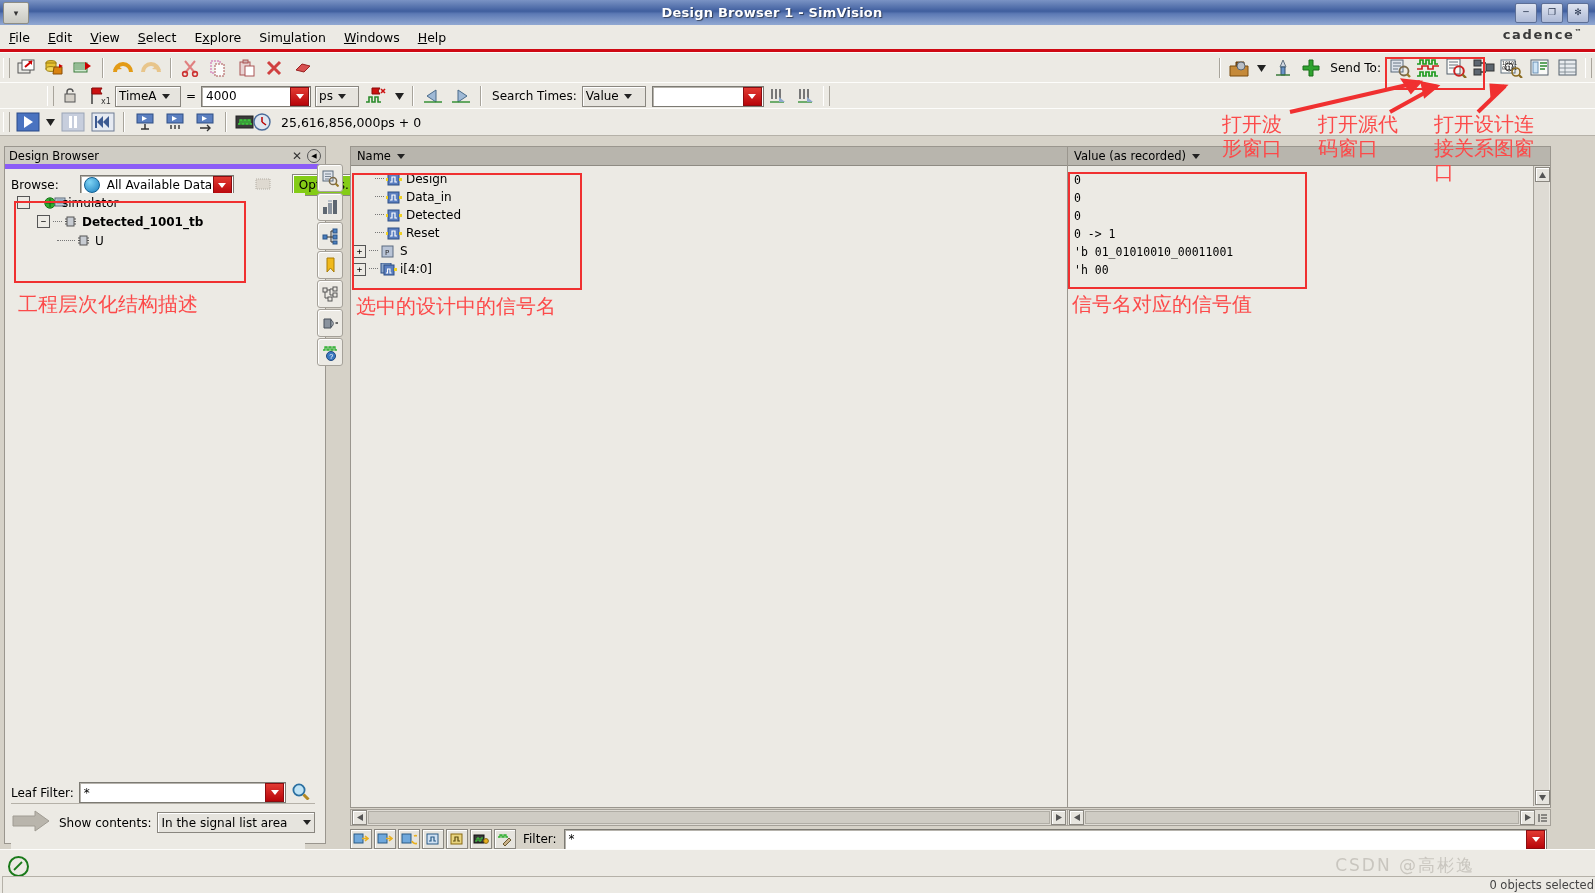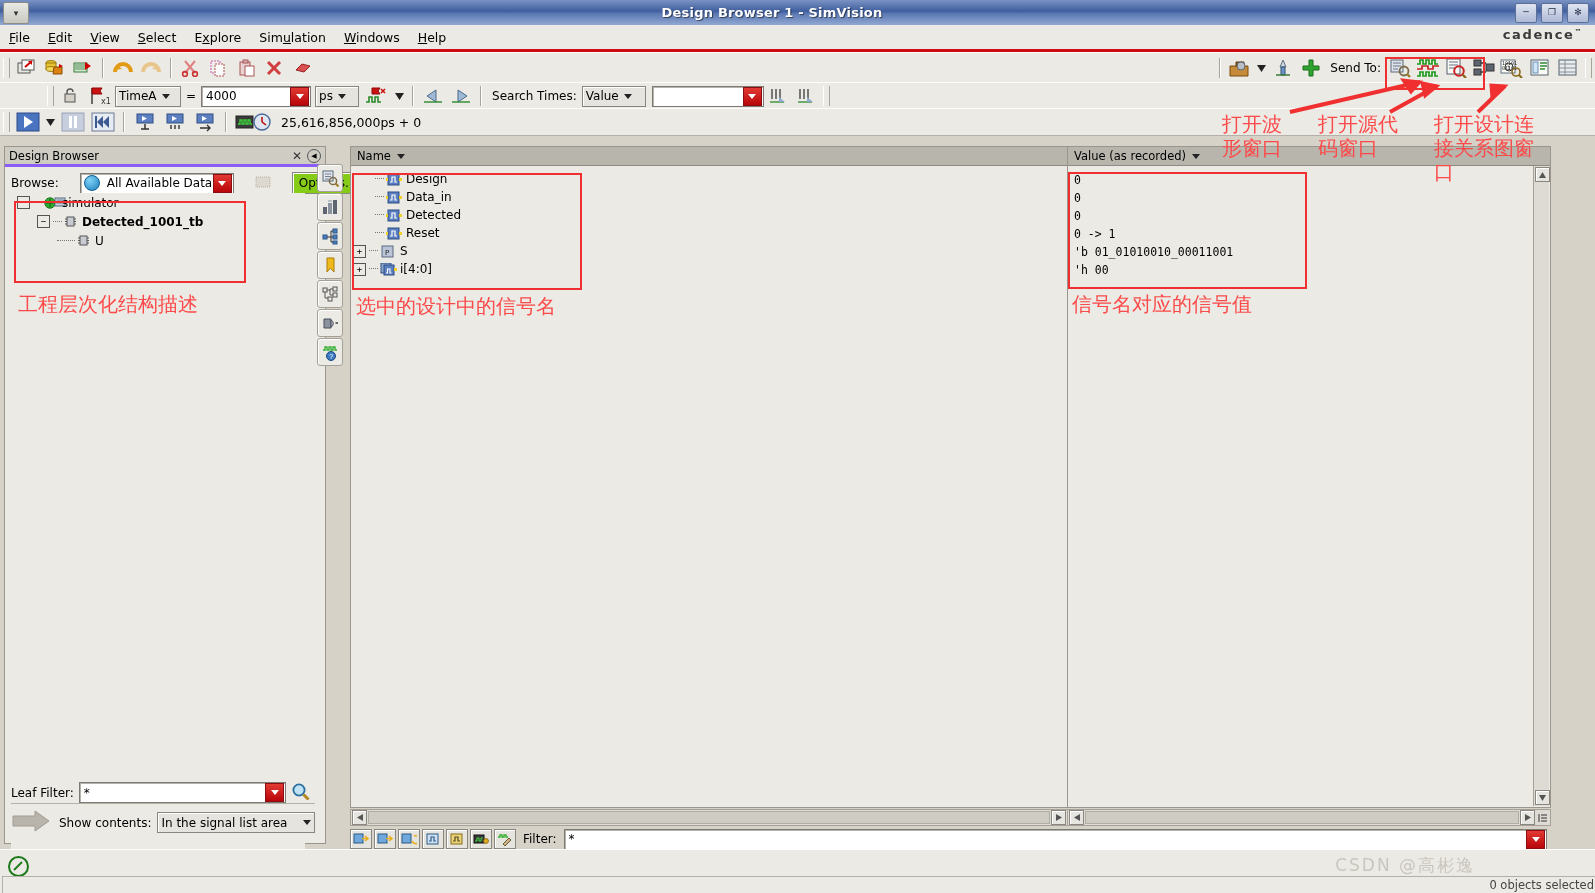--- a/index.html
+++ b/index.html
@@ -113,21 +113,21 @@
   .content{position:absolute;left:0;top:136px;width:1595px;height:713px;}
 
   
   .leftpanel{
     position:absolute;left:4px;top:10px;width:320px;height:696px;
     background:#eceae4;border:1px solid #9a968e;
   }
   .panel-title{
     height:17px;background:#cfccc4;
     display:flex;align-items:center;padding:0 4px;font-size:11.5px;
-    border-bottom:3px solid #8b5cf6;
+    border-bottom:5px solid #8b5cf6;
   }
   .panel-title .pt-text{flex:1;}
   .panel-title .pt-x{margin-right:5px;font-size:12px;color:#333;}
   .panel-title .pt-c{
     width:12px;height:12px;border-radius:50%;border:1px solid #555;
     display:flex;align-items:center;justify-content:center;font-size:7px;
   }
   .browse-row{display:flex;align-items:center;padding:5px 6px 4px 6px;gap:21px;}
   .globe{
     width:14px;height:14px;border-radius:50%;

